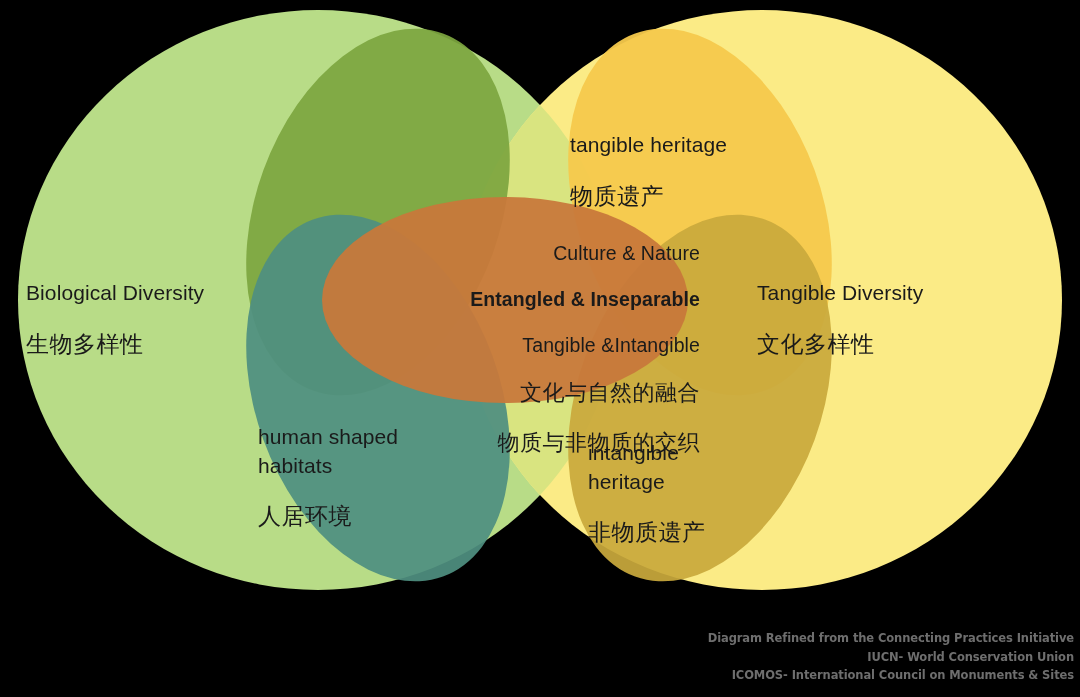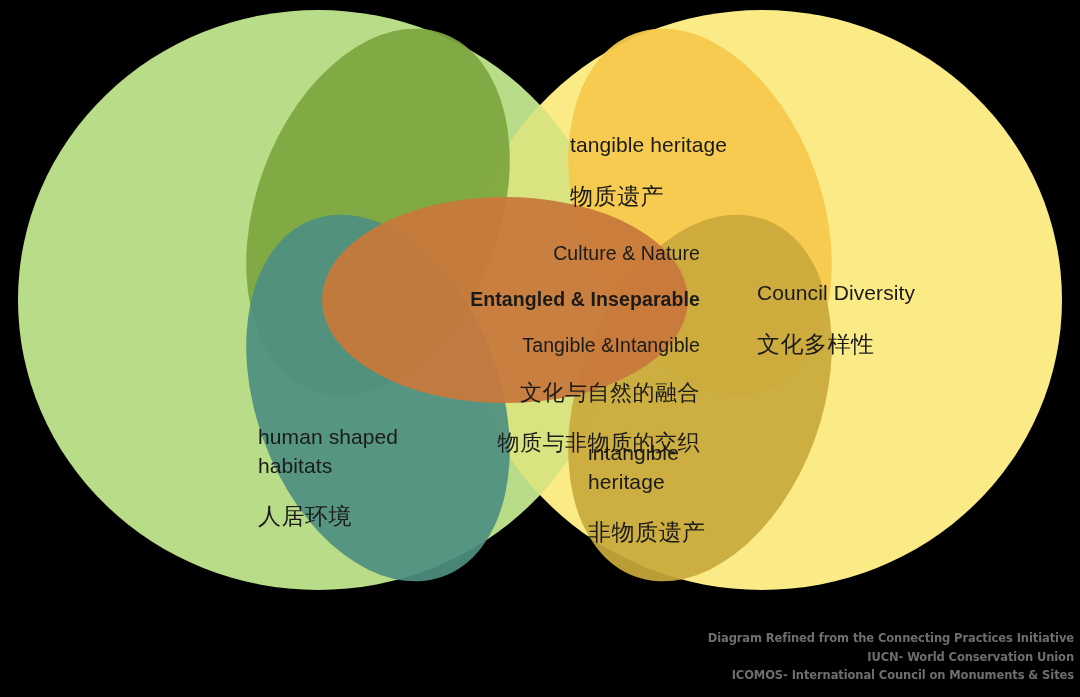--- a/index.html
+++ b/index.html
@@ -153,23 +153,27 @@
 
     <ellipse id="shape-tangible-heritage" cx="700" cy="212" rx="122" ry="190" transform="rotate(-20 700 212)" fill="#f5c94c" fill-opacity="0.95"></ellipse>
 
     <ellipse id="shape-human-shaped-habitats" cx="378" cy="398" rx="122" ry="190" transform="rotate(-20 378 398)" fill="#4f8f80" fill-opacity="0.93"></ellipse>
 
     <ellipse id="shape-intangible-heritage" cx="700" cy="398" rx="122" ry="190" transform="rotate(20 700 398)" fill="#c9a93c" fill-opacity="0.93"></ellipse>
 
     <ellipse id="shape-center" cx="505" cy="300" rx="183" ry="103" fill="#c8783a" fill-opacity="0.94"></ellipse>
   </svg>
 
+  <div class="label" id="label-biological-diversity">
+    <span class="en">Biological Diversity</span>
+    <span class="zh">生物多样性</span>
+  </div>
 
   <div class="label" id="label-cultural-diversity">
-    <span class="en">Council Diversity</span>
+    <span class="en">Tangible Diversity</span>
     <span class="zh">文化多样性</span>
   </div>
 
 
   <div class="label" id="label-tangible-heritage">
     <span class="en">tangible heritage</span>
     <span class="zh">物质遗产</span>
   </div>
 
   <div class="label" id="label-human-shaped-habitats">

